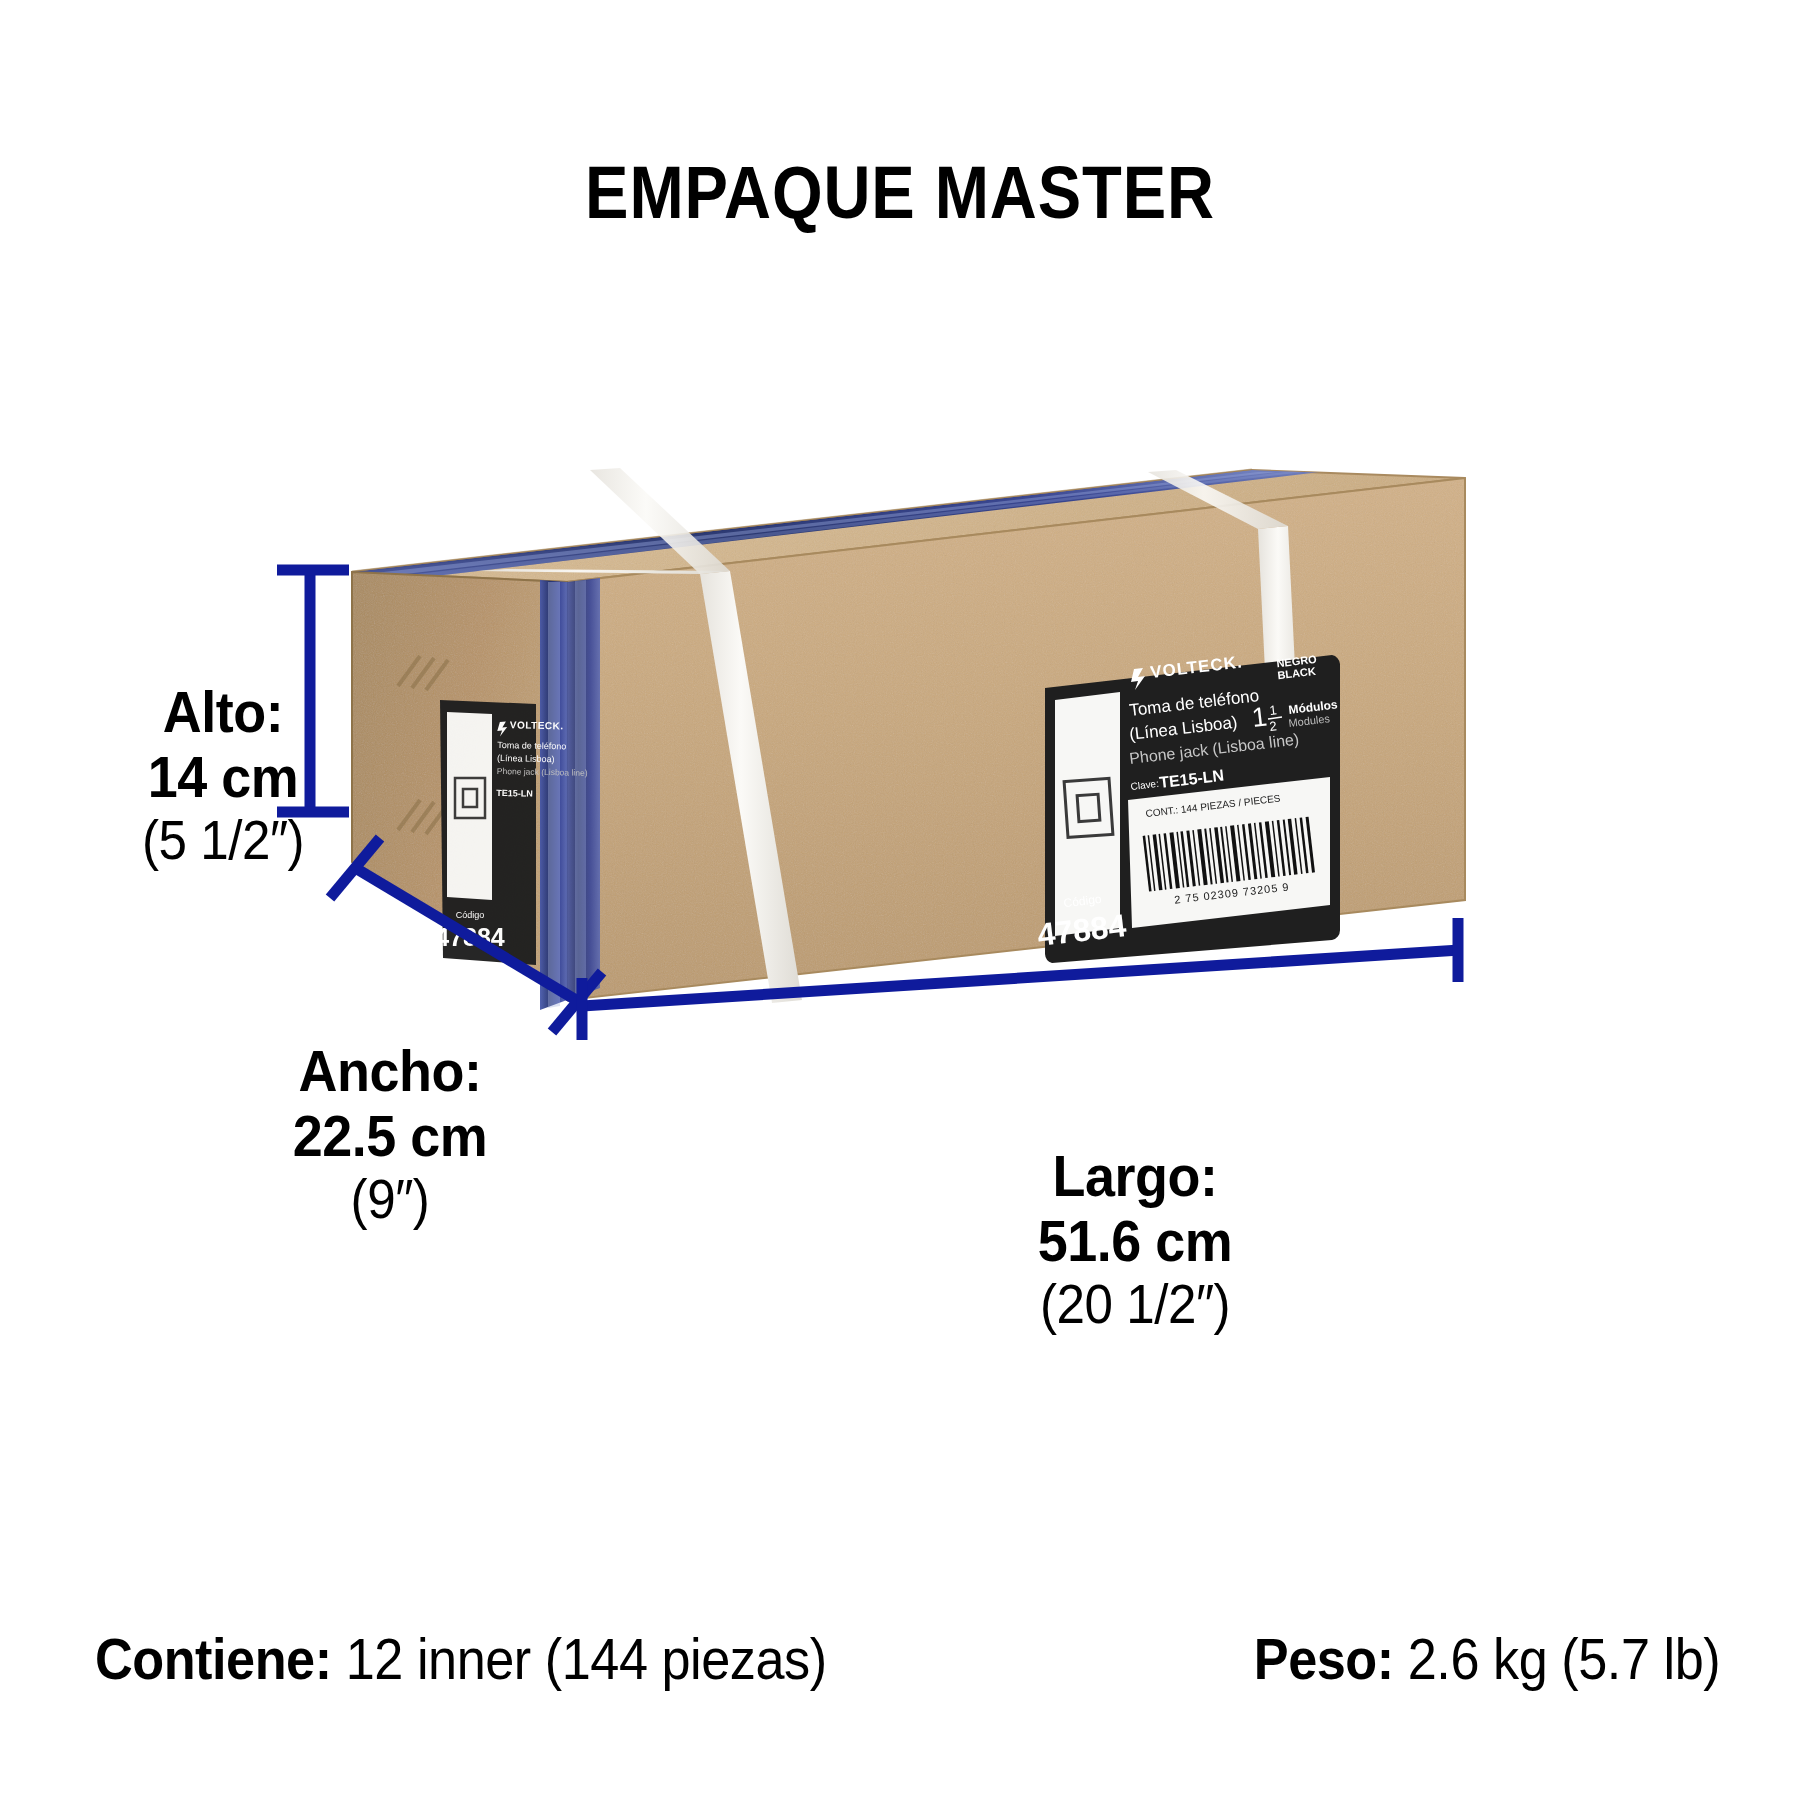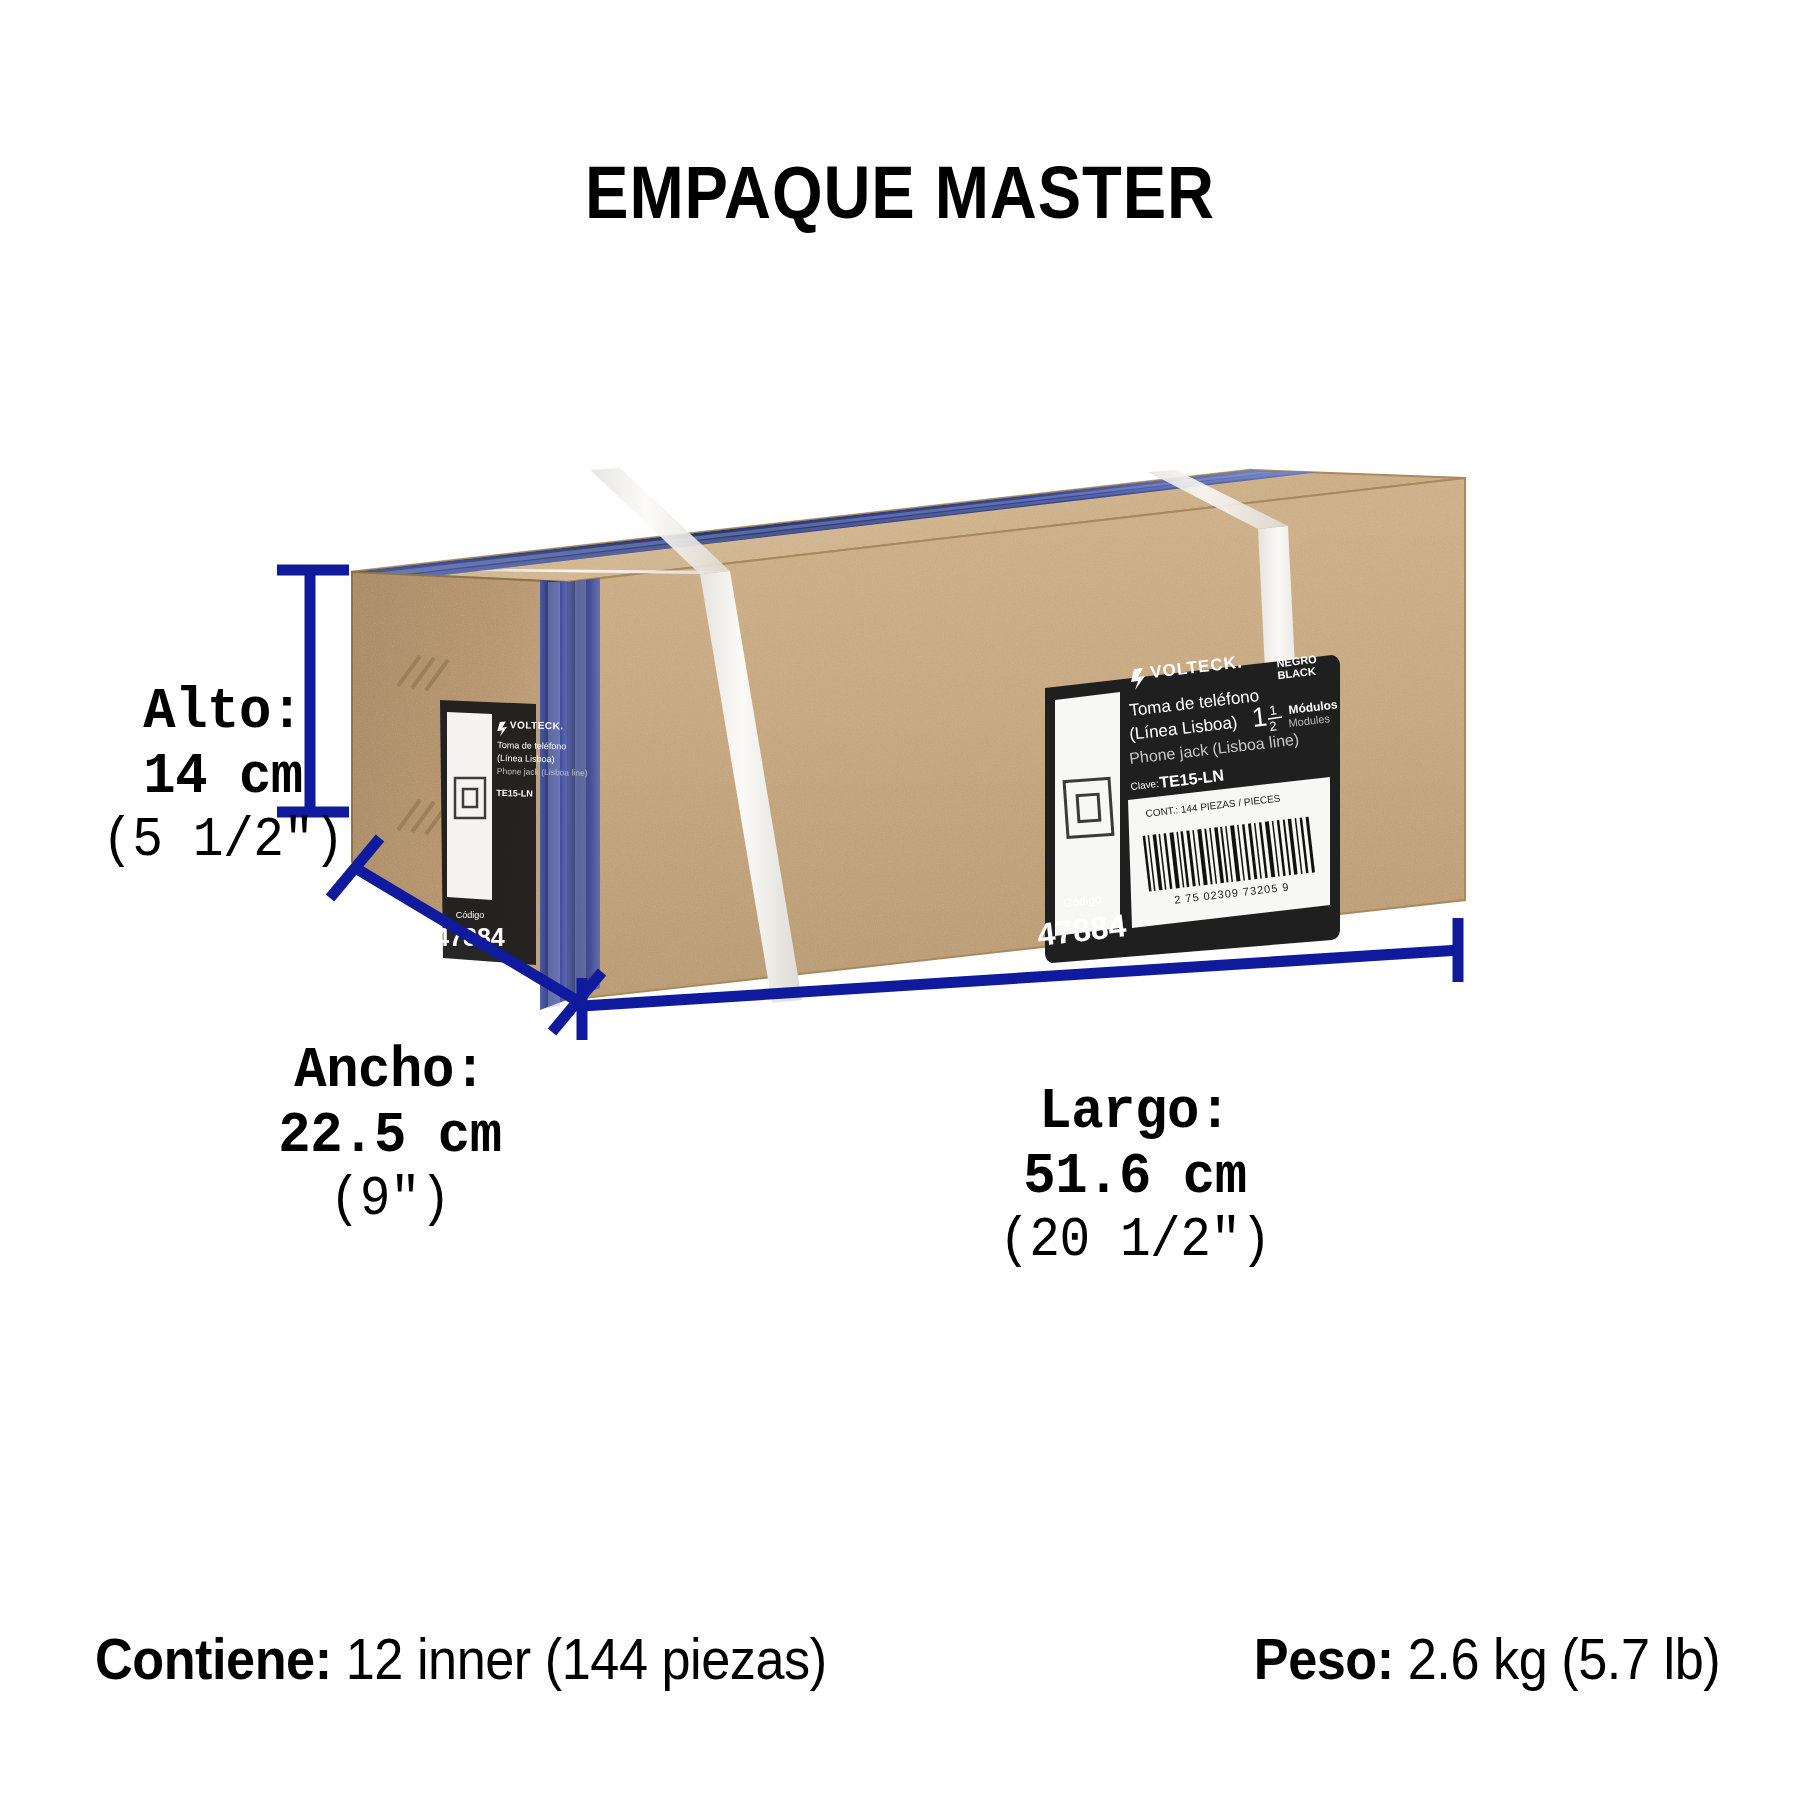--- a/index.html
+++ b/index.html
@@ -38,40 +38,39 @@
     inset: 0;
   }
   #scene svg { display: block; }
 
   
   .dim-block {
     position: absolute;
     text-align: center;
     line-height: 1.12;
     white-space: nowrap;
-    font-family: Liberation Mono, monospace;
   }
   .dim-name, .dim-metric {
     font-weight: bold;
     font-size: 58px;
     letter-spacing: -0.5px;
     transform: scaleX(0.93);
     transform-origin: center;
   }
   .dim-imperial {
     font-weight: normal;
     font-size: 55px;
     letter-spacing: -0.5px;
     transform: scaleX(0.93);
     transform-origin: center;
   }
 
   #dim-height { left: 58px;  top: 680px;  width: 330px; }
   #dim-width  { left: 180px; top: 1039px; width: 420px; }
-  #dim-length { left: 905px; top: 1080px; width: 460px; }
+  #dim-length { left: 905px; top: 1144px; width: 460px; }
 
   
   .footer-line {
     position: absolute;
     bottom: 108px;
     font-size: 58px;
     letter-spacing: -0.5px;
     white-space: nowrap;
     transform: scaleX(0.9);
   }

